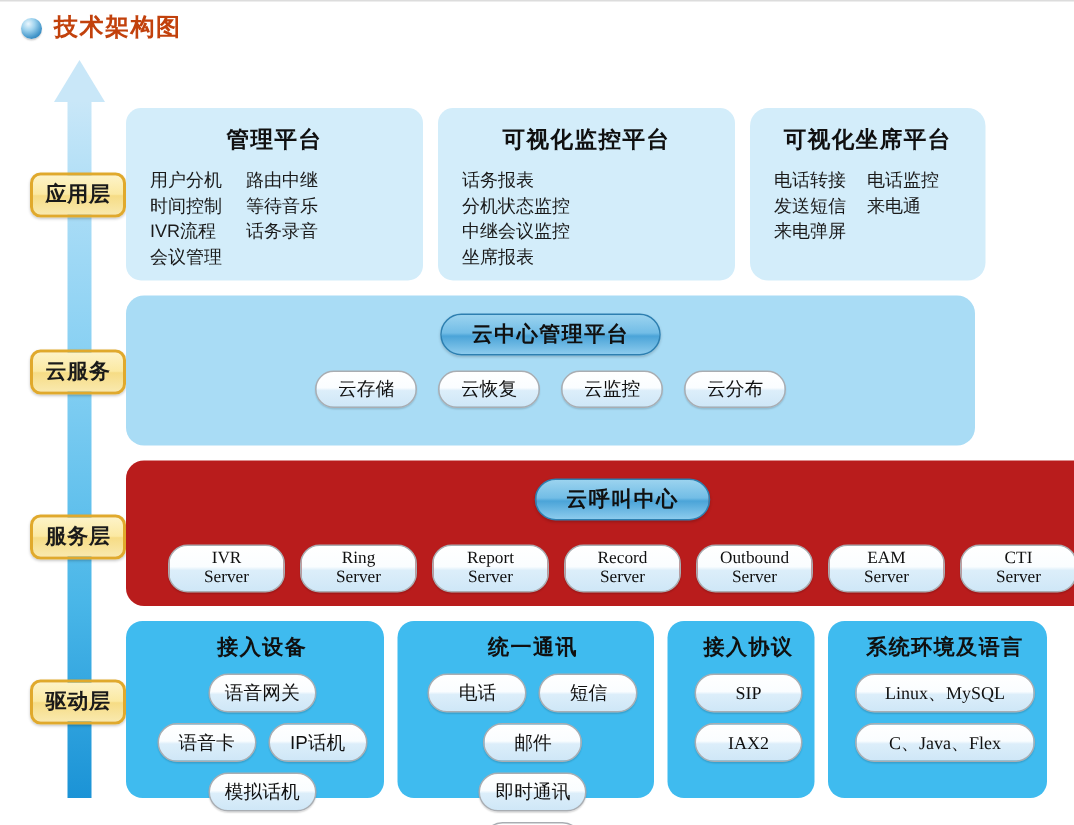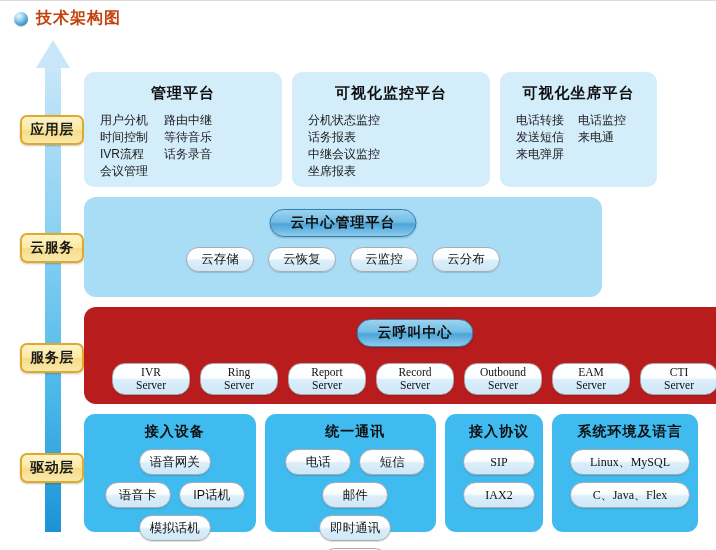--- a/index.html
+++ b/index.html
@@ -120,21 +120,21 @@
     background: #d3edfa;
     border-radius: 10px;
     box-sizing: border-box;
     padding: 12px 10px 8px 10px;
     display: flex;
     flex-direction: column;
     align-items: center;
   }
   .app-box.w1 { width: 198px; }
   .app-box.w2 { width: 198px; }
-  .app-box.w3 { width: 157px; }
+  .app-box.w3 { width: 157px; border-radius: 12px; }
   .app-title {
     font-size: 15px;
     font-weight: bold;
     color: #101010;
     letter-spacing: 1px;
     margin-bottom: 9px;
     white-space: nowrap;
   }
   .app-items {
     width: 100%;
@@ -151,21 +151,21 @@
     white-space: nowrap;
   }
   .app-box.w1 .app-item { width: 64px; }
   .app-box.w2 .app-item { width: 96px; }
   .app-box.w3 .app-item { width: 62px; }
 
   
   .cloud-panel {
     left: 84px;
     top: 197px;
-    width: 518px;
+    width: 566px;
     height: 100px;
     background: #a9dcf5;
   }
   .panel-heading {
     position: absolute;
     top: 12px;
     left: 50%;
     transform: translateX(-50%);
     padding: 4px 20px;
     border-radius: 14px;
@@ -318,22 +318,22 @@
       <div class="app-item">等待音乐</div>
       <div class="app-item">IVR流程</div>
       <div class="app-item">话务录音</div>
       <div class="app-item">会议管理</div>
     </div>
   </div>
 
   <div class="app-box w2">
     <div class="app-title">可视化监控平台</div>
     <div class="app-items">
+      <div class="app-item">话务报表</div>
       <div class="app-item">分机状态监控</div>
-      <div class="app-item">话务报表</div>
       <div class="app-item">中继会议监控</div>
       <div class="app-item">坐席报表</div>
     </div>
   </div>
 
   <div class="app-box w3">
     <div class="app-title">可视化坐席平台</div>
     <div class="app-items">
       <div class="app-item">电话转接</div>
       <div class="app-item">电话监控</div>

